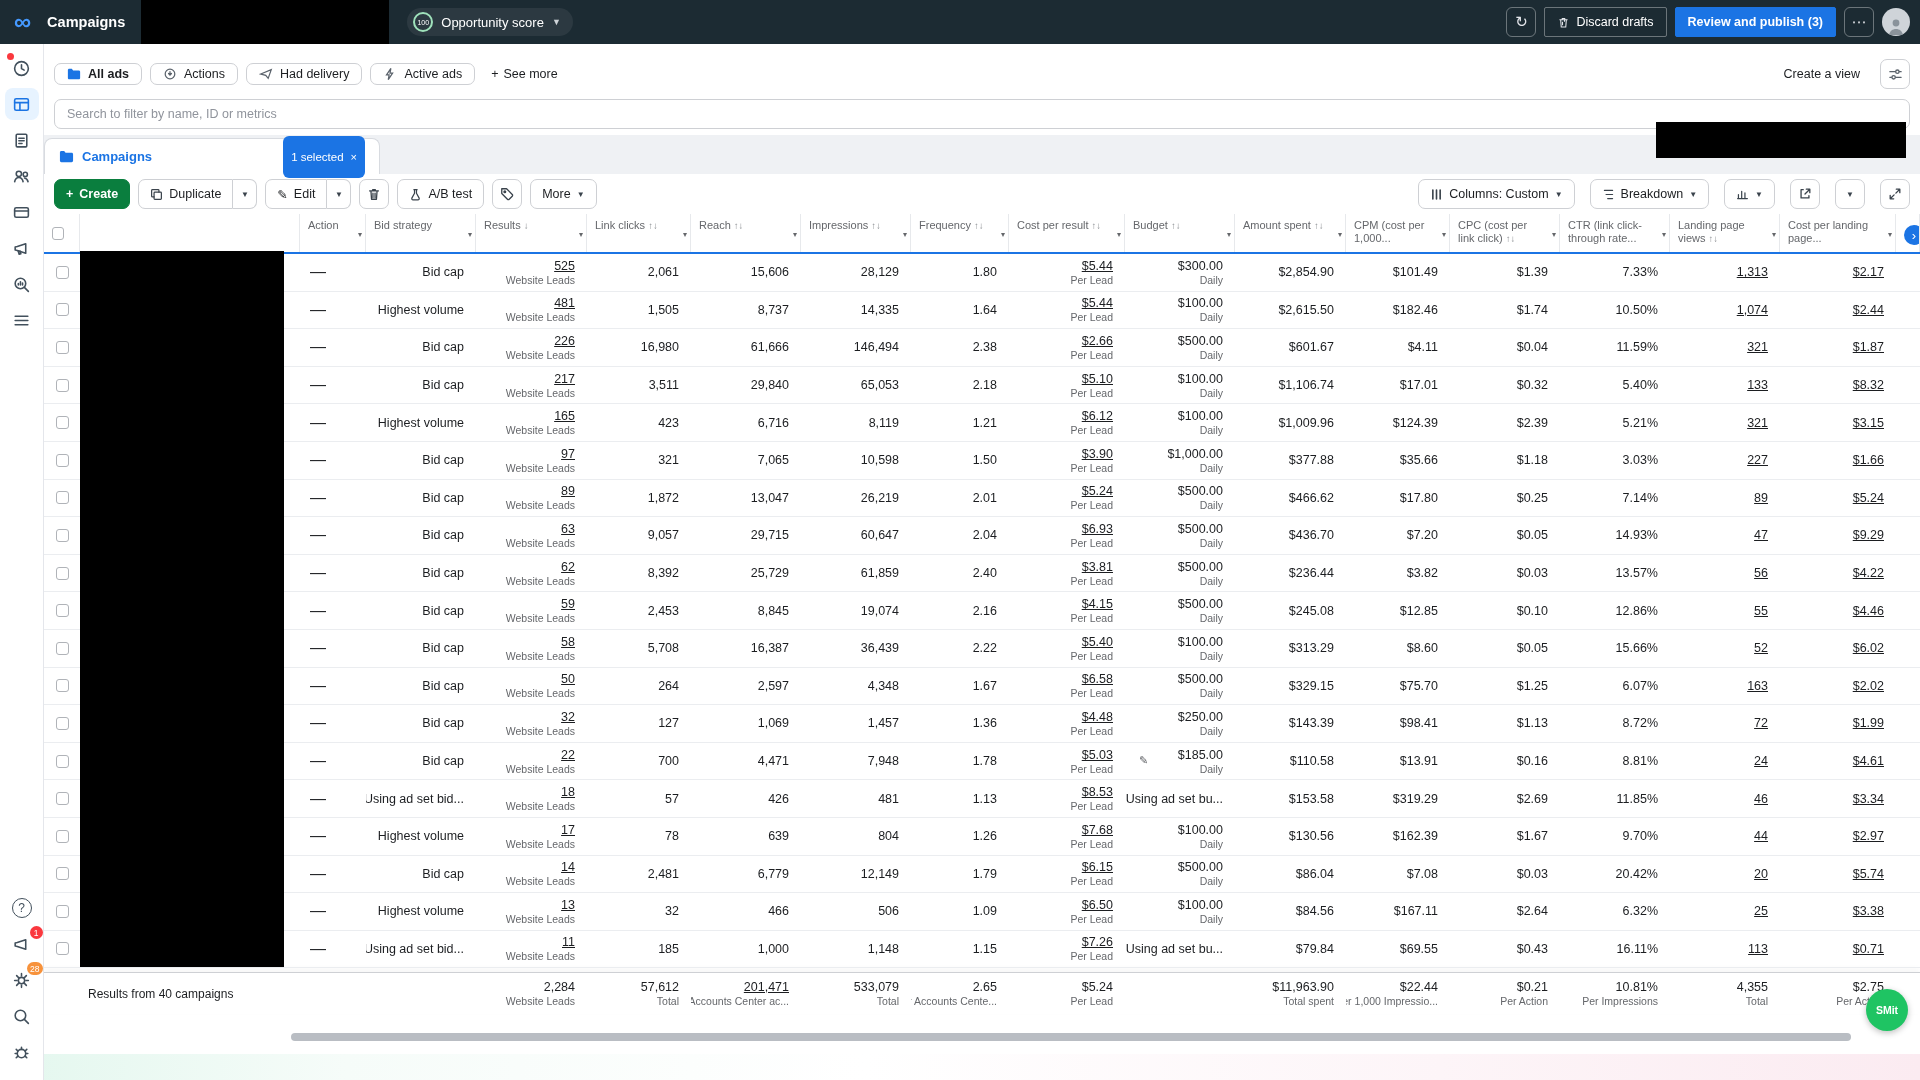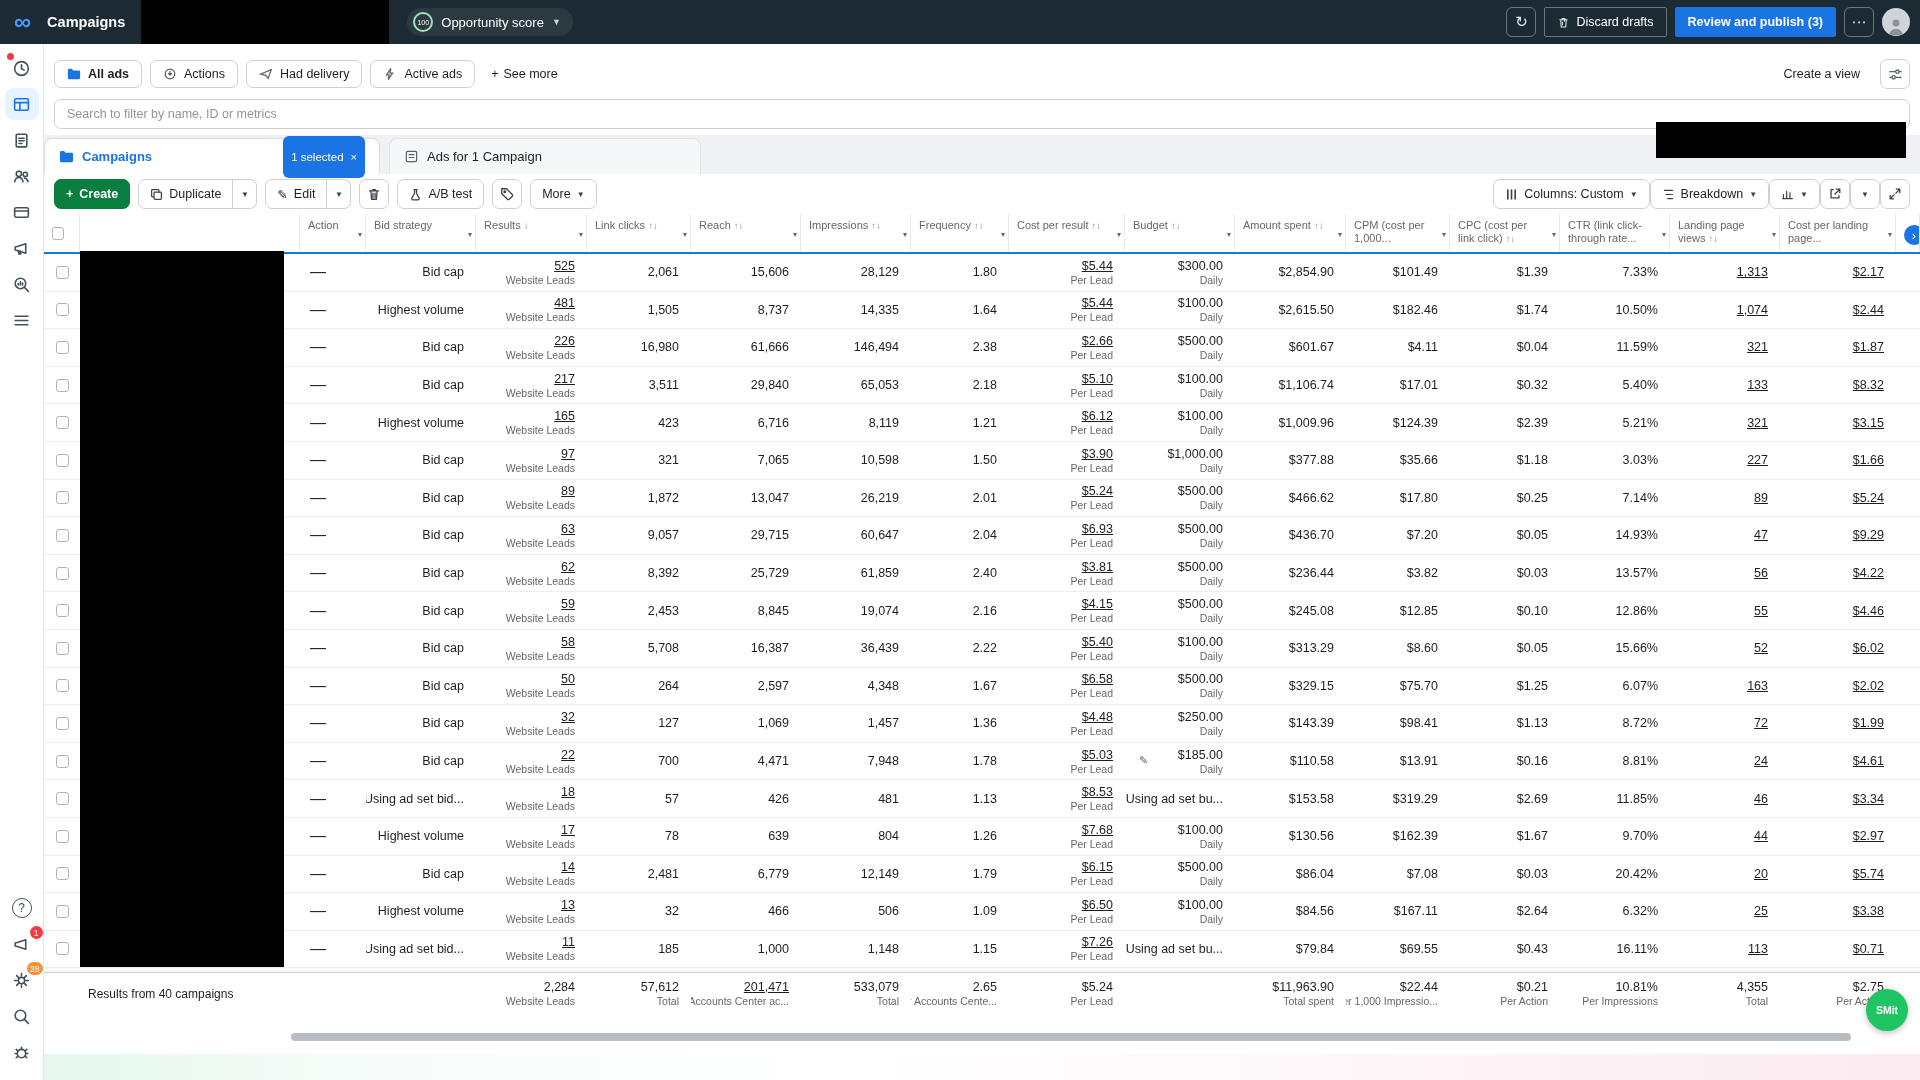--- a/index.html
+++ b/index.html
@@ -33,21 +33,21 @@
   .sb-gap{margin-top:auto}
   .badge{position:absolute;top:-2px;right:-4px;background:#fa383e;color:#fff;font-size:8.5px;
     border-radius:8px;min-width:13px;height:13px;display:flex;align-items:center;justify-content:center;padding:0 3px}
   .badge.orange{background:#f7923b}
   .dot{position:absolute;top:1px;left:2px;width:7px;height:7px;border-radius:50%;background:#fa383e}
   .help-circle{width:20px;height:20px;border:1.5px solid #42505c;border-radius:50%;font-size:12px;
     display:flex;align-items:center;justify-content:center;color:#42505c}
   .main{flex:1;display:flex;flex-direction:column;background:#fff;min-width:0}
   
   .filter-row{display:flex;align-items:center;gap:8px;margin:10px 10px 0;height:40px}
-  .chip{display:flex;align-items:center;gap:7px;height:28px;padding:0 12px;border:1px solid #ced0d4;
+  .chip{display:flex;align-items:center;gap:7px;height:22px;padding:0 12px;border:1px solid #ced0d4;
     border-radius:7px;background:#fff;font-size:12.5px}
   .chip.active{font-weight:bold}
   .chip .ic{display:flex}
   .see-more{display:flex;align-items:center;gap:5px;font-size:12.5px;padding:0 8px;height:30px}
   .fr-right{margin-left:auto;display:flex;align-items:center;gap:10px}
   .create-view{font-size:12.5px;padding:0 10px}
   .sq-btn{width:30px;height:30px;border:1px solid #ced0d4;border-radius:7px;background:#fff;
     display:flex;align-items:center;justify-content:center}
   .sq-btn svg,.chip svg{stroke:#5a626b;fill:none;stroke-width:1.4;stroke-linecap:round}
   
@@ -71,21 +71,21 @@
     border-radius:7px;background:#fff;font-size:12.5px;color:#1c1e21}
   .btn svg{stroke:#3a434c;fill:none;stroke-width:1.5;stroke-linecap:round;stroke-linejoin:round}
   .btn-green{background:#0a7e3e;border-color:#0a7e3e;color:#fff;font-weight:bold}
   .split{display:flex}
   .split .btn{border-radius:7px 0 0 7px}
   .split .seg{width:24px;height:30px;border:1px solid #ced0d4;border-left:none;border-radius:0 7px 7px 0;
     background:#fff;display:flex;align-items:center;justify-content:center;font-size:8px;color:#3a434c}
   .icon-btn{width:30px;height:30px;border:1px solid #ced0d4;border-radius:7px;background:#fff;
     display:flex;align-items:center;justify-content:center}
   .icon-btn svg{stroke:#3a434c;fill:none;stroke-width:1.5;stroke-linecap:round;stroke-linejoin:round}
-  .tbar-right{margin-left:auto;display:flex;gap:0}
+  .tbar-right{margin-left:auto;display:flex;gap:15px}
   .caret{font-size:8px;color:#3a434c}
   
   .grid-row{display:grid;grid-template-columns:36px 220px 66px 110px 111px 104px 110px 110px 98px 116px 110px 111px 104px 110px 110px 110px 116px 1fr}
   .thead{height:40px;border-bottom:2px solid #1b74e4;background:#fff}
   .th{position:relative;padding:5px 15px 4px 8px;font-size:11px;line-height:13px;color:#65676b;
     border-right:1px solid #e7e9ec;overflow:hidden}
   .th .sort{font-size:9.5px;color:#8a8d91;white-space:nowrap}
   .th .chev{position:absolute;right:3px;top:14px;font-size:8px;color:#65676b}
   .c-cb{display:flex;align-items:center;justify-content:center}
   .cb{width:13px;height:13px;border:1px solid #b0b3b8;border-radius:3px;background:#fff;display:block}
@@ -299,27 +299,20 @@
       <div class="tab active">
         <svg width="15" height="15" viewBox="0 0 16 16">
             <path fill="#1b74e4" stroke="none" d="M1 3.5C1 2.7 1.7 2 2.5 2h3l1.5 2h6.5c.8 0 1.5.7 1.5 1.5v7c0 .8-.7 1.5-1.5 1.5h-11C1.7 14 1 13.3 1 12.5z"></path>
           </svg>
         <span>Campaigns</span>
         <span class="sel-pill">
           <span>1 selected</span>
           <span class="x">×</span>
         </span>
       </div>
-      <div class="tab tab-ads">
-        <svg width="15" height="15" viewBox="0 0 16 16">
-            <rect x="2.5" y="2.5" width="11" height="11" rx="1.5" stroke="#5a626b" fill="none" stroke-width="1.3"></rect>
-            <path d="M5 6h6M5 9h6" stroke="#5a626b" stroke-width="1.2"></path>
-          </svg>
-        <span>Ads for 1 Campaign</span>
-      </div>
     </div>
 
     <div class="toolbar">
       <button class="btn btn-green">
         <span>+</span>
         <span>Create</span>
       </button>
       <div class="split">
         <button class="btn">
           <svg width="13" height="13" viewBox="0 0 16 16">

